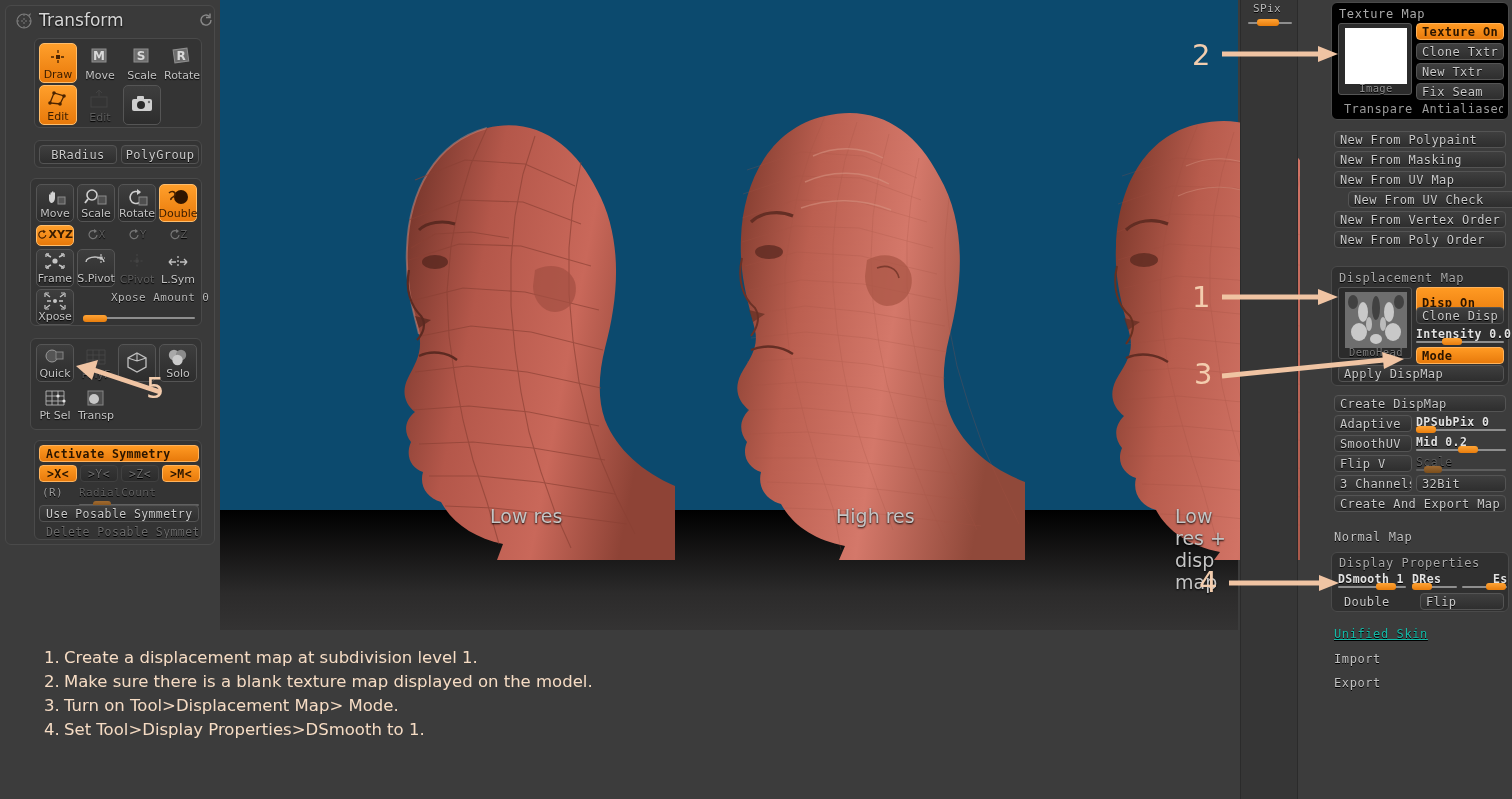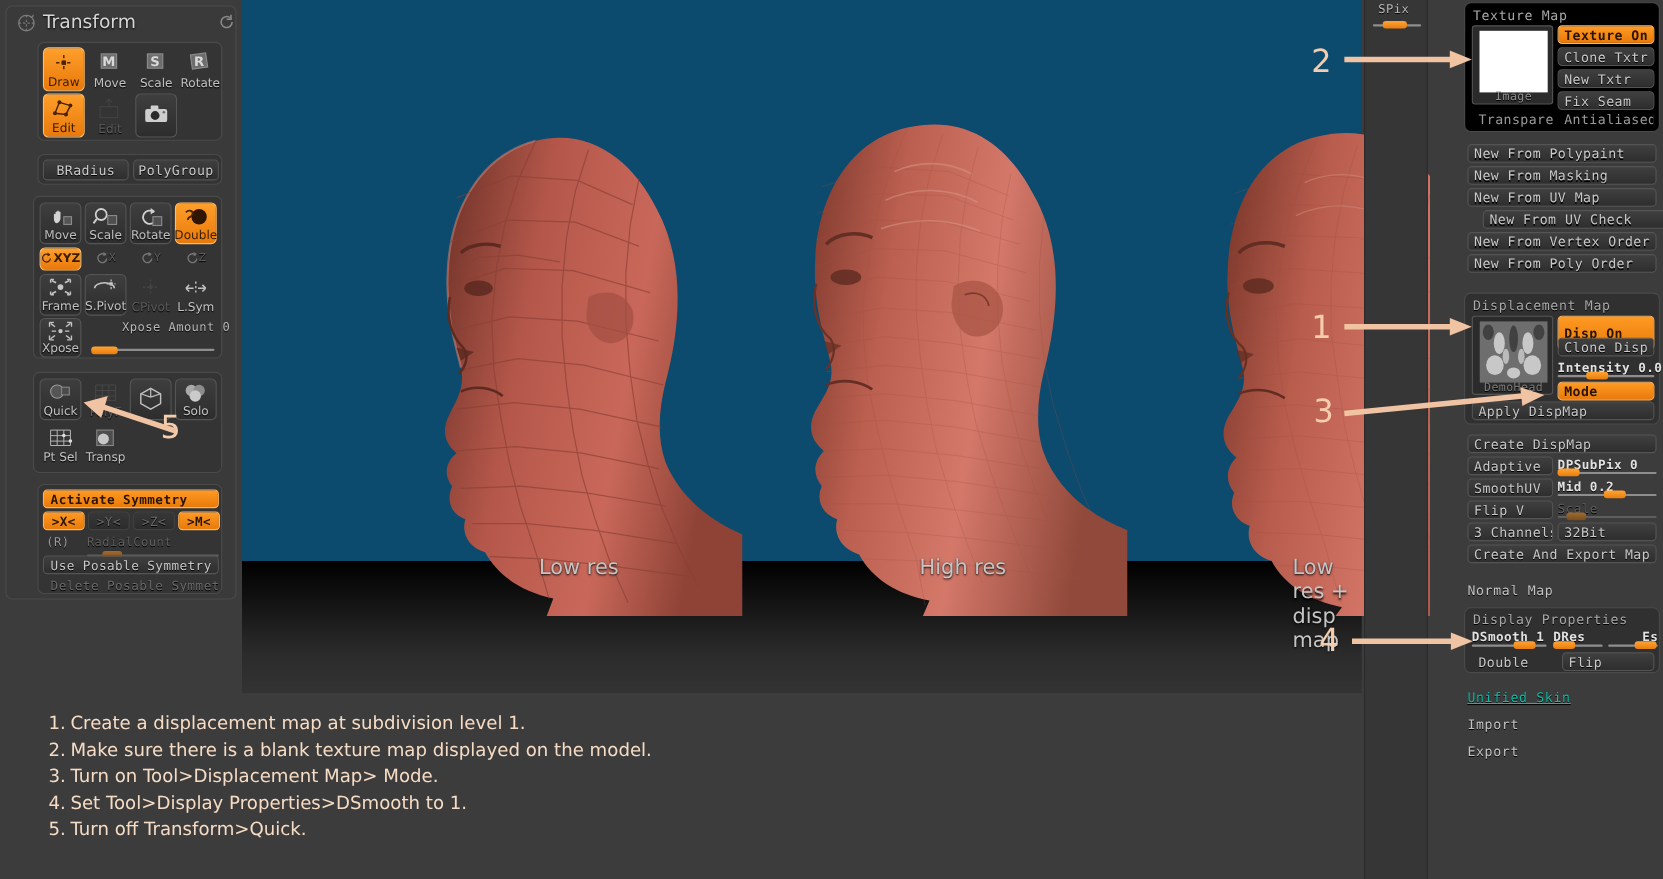--- a/index.html
+++ b/index.html
@@ -726,18 +726,15 @@
     </li>
     <li>
       <span class="num">2.</span><span>Make sure there is a blank texture map displayed on the model.</span>
     </li>
     <li>
       <span class="num">3.</span><span>Turn on Tool&gt;Displacement Map&gt; Mode.</span>
     </li>
     <li>
       <span class="num">4.</span><span>Set Tool&gt;Display Properties&gt;DSmooth to 1.</span>
     </li>
-    <li>
-      <span class="num">5.</span><span>Turn off Transform&gt;Quick.</span>
-    </li>
   </ul>
 
 </div>
 
 </body></html>

